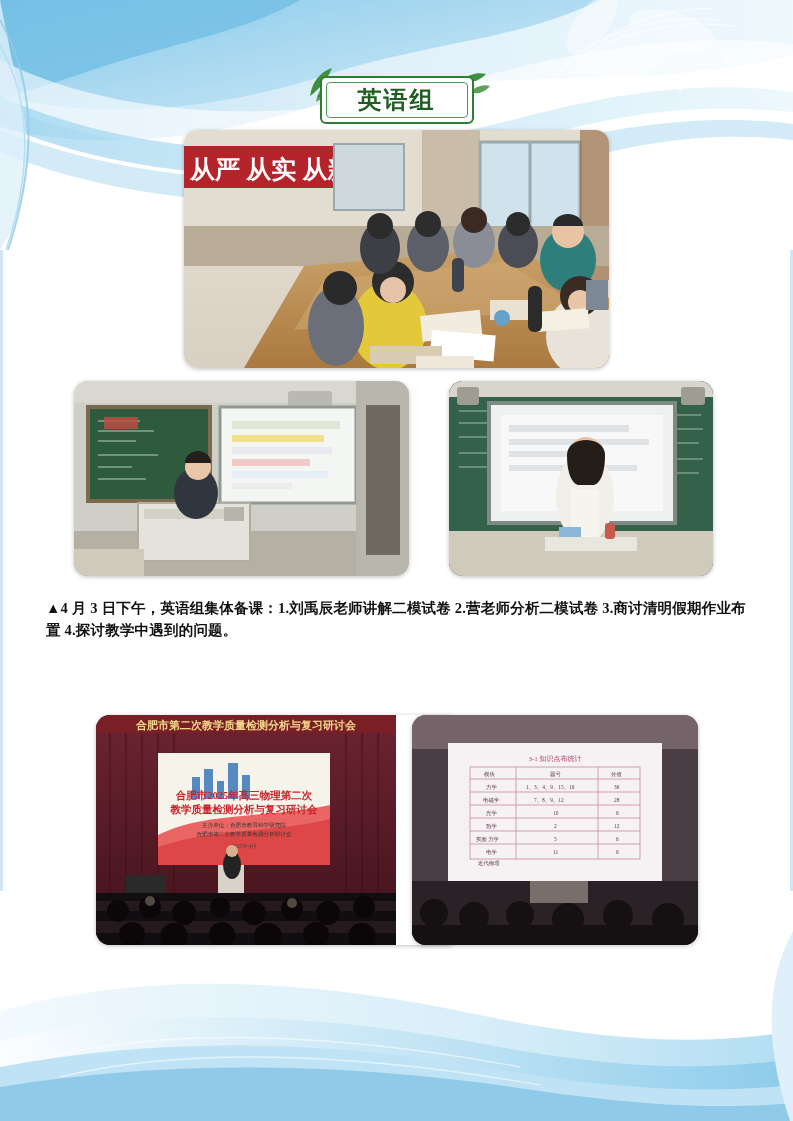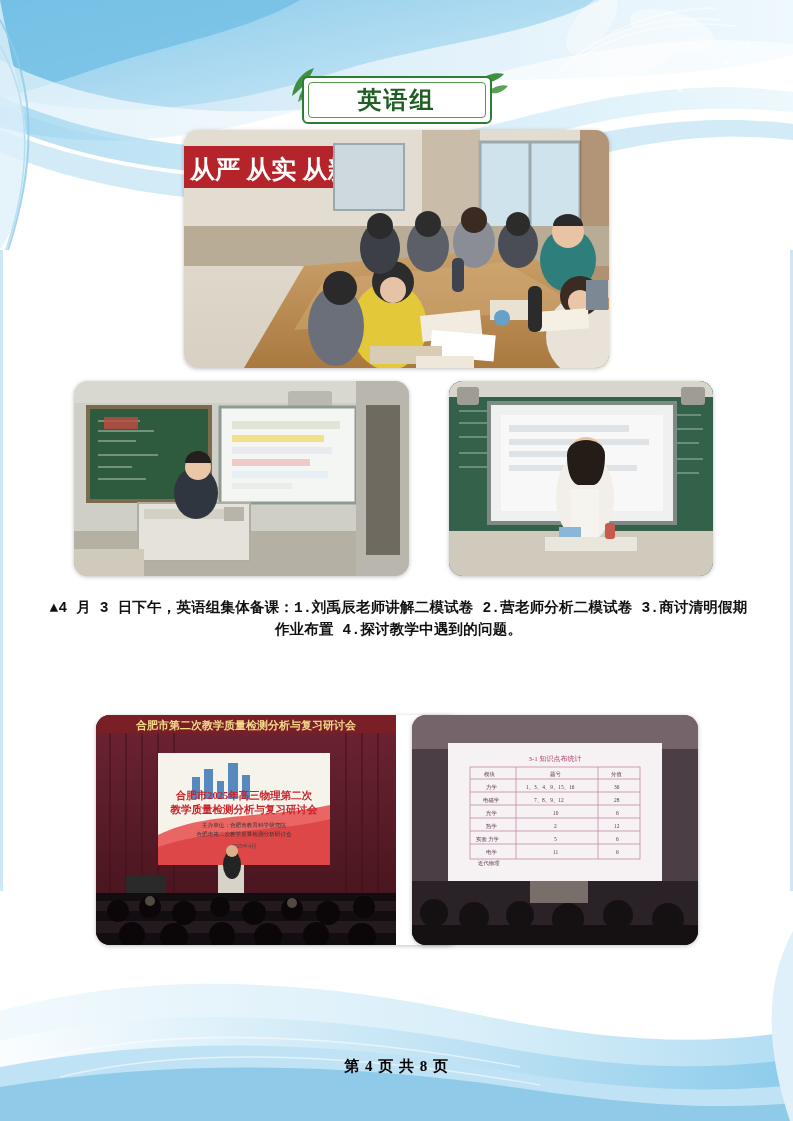--- a/index.html
+++ b/index.html
@@ -37,21 +37,21 @@
   .bg-bottom {
     position: absolute;
     left: 0; bottom: 0;
     width: 793px; height: 230px;
     overflow: hidden;
   }
 
   
   .banner {
     position: absolute;
-    width: 190px;
+    width: 154px;
     height: 48px;
     left: 50%;
     transform: translateX(-50%);
     border-radius: 7px;
   }
   .banner .plaque {
     position: absolute;
     inset: 0;
     border: 2px solid #2f7d32;
     border-radius: 6px;
@@ -94,27 +94,26 @@
   }
   .photo .ph-inner {
     width: 100%;
     height: 100%;
     position: relative;
   }
 
   
   .caption {
     position: absolute;
-    font-family: Liberation Mono, monospace;
+    font-family: Liberation Serif, serif;
     font-size: 14.5px;
     font-weight: bold;
     color: #111111;
     line-height: 1.55;
     letter-spacing: 0.2px;
-    text-align: center;
   }
 
   
   .footer {
     position: absolute;
     left: 0;
     width: 793px;
     text-align: center;
     font-family: "Liberation Serif", serif;
     font-size: 15px;
@@ -512,15 +511,14 @@
           <circle cx="206" cy="200" r="15"></circle>
             <circle cx="256" cy="204" r="16"></circle>
           <rect x="0" y="210" width="286" height="20"></rect>
         </g>
         <rect x="0" y="34" width="36" height="132" fill="#4b3f45"></rect>
         <rect x="250" y="34" width="36" height="132" fill="#4b3f45"></rect>
       </svg>
     </div>
   </div>
 
-  <div class="footer" style="top:1057px;">第 4 页  共 8 页</div>
 
 </div>
 
 </body></html>

